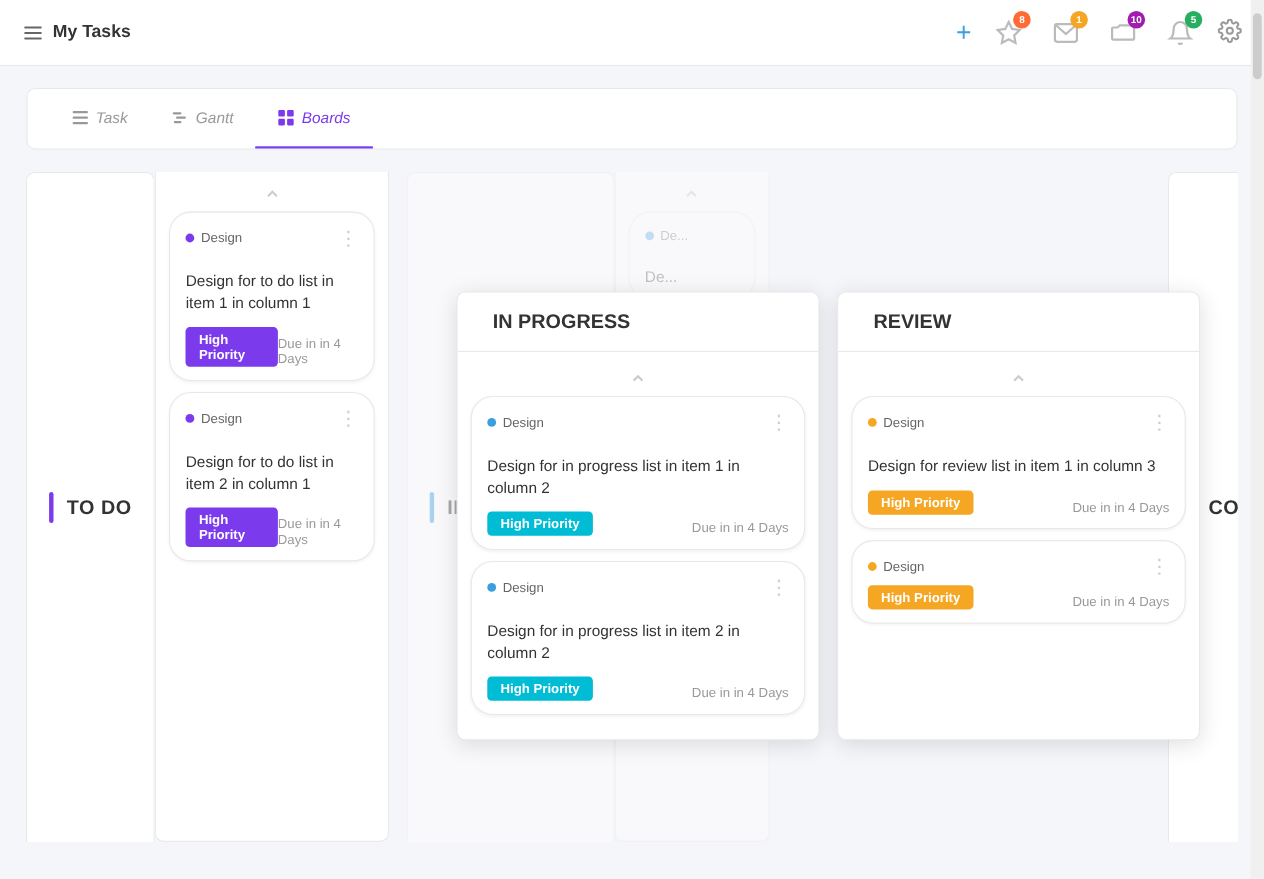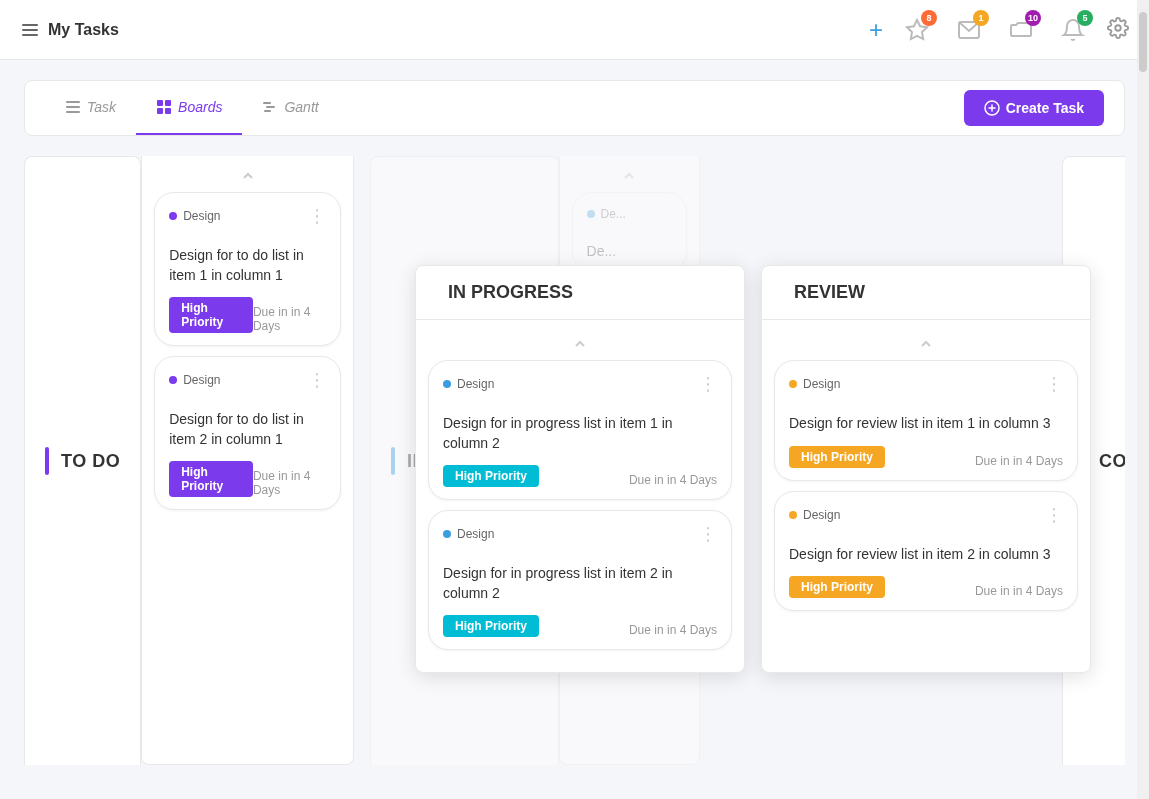--- a/index.html
+++ b/index.html
@@ -229,45 +229,38 @@
     <div class="toolbar">
       <div class="tabs">
         <a class="tab">
           <svg width="16" height="16" viewBox="0 0 16 16" fill="none">
             <rect x="1" y="2" width="14" height="2" rx="1" fill="#999"></rect>
             <rect x="1" y="7" width="14" height="2" rx="1" fill="#999"></rect>
             <rect x="1" y="12" width="14" height="2" rx="1" fill="#999"></rect>
           </svg>
           <span>Task</span>
         </a>
+        <a class="tab">
+          <svg width="16" height="16" viewBox="0 0 16 16" fill="none">
+            <rect x="1" y="3" width="8" height="2" rx="1" fill="#999"></rect>
+            <rect x="4" y="7" width="9" height="2" rx="1" fill="#999"></rect>
+            <rect x="2" y="11" width="7" height="2" rx="1" fill="#999"></rect>
+          </svg>
+          <span>Gantt</span>
+        </a>
         <a class="tab active">
           <svg width="16" height="16" viewBox="0 0 16 16" fill="none">
             <rect x="1" y="1" width="6" height="6" rx="1" fill="#7c3aed"></rect>
             <rect x="9" y="1" width="6" height="6" rx="1" fill="#7c3aed"></rect>
             <rect x="1" y="9" width="6" height="6" rx="1" fill="#7c3aed"></rect>
             <rect x="9" y="9" width="6" height="6" rx="1" fill="#7c3aed"></rect>
           </svg>
           <span>Boards</span>
         </a>
-        <a class="tab">
-          <svg width="16" height="16" viewBox="0 0 16 16" fill="none">
-            <rect x="1" y="3" width="8" height="2" rx="1" fill="#999"></rect>
-            <rect x="4" y="7" width="9" height="2" rx="1" fill="#999"></rect>
-            <rect x="2" y="11" width="7" height="2" rx="1" fill="#999"></rect>
-          </svg>
-          <span>Gantt</span>
-        </a>
-      </div>
-      <button class="create-task-btn">
-        <svg width="16" height="16" viewBox="0 0 16 16" fill="none">
-          <circle cx="8" cy="8" r="7" stroke="white" stroke-width="1.5"></circle>
-          <path d="M8 5v6M5 8h6" stroke="white" stroke-width="1.5" stroke-linecap="round"></path>
-        </svg>
-        <span>Create Task</span>
-      </button>
+      </div>
     </div>
 
     <div class="board-area">
 
       <div class="column">
         <div class="column-header">
           <div class="col-accent purple"></div>
           <span>TO DO</span>
         </div>
         <div class="column-body">
@@ -431,21 +424,20 @@
           </div>
 
           <div class="card">
             <div class="card-header">
               <div class="card-label">
                 <div class="dot yellow"></div>
                 <span>Design</span>
               </div>
               <span class="card-menu">⋮</span>
             </div>
-            <div class="card-title">Design for review list in item 2 in column 3</div>
             <div class="card-footer">
               <span class="priority-badge yellow">High Priority</span>
               <span class="due-text">Due in in 4 Days</span>
             </div>
           </div>
 
         </div>
       </div>
 
     </div>

